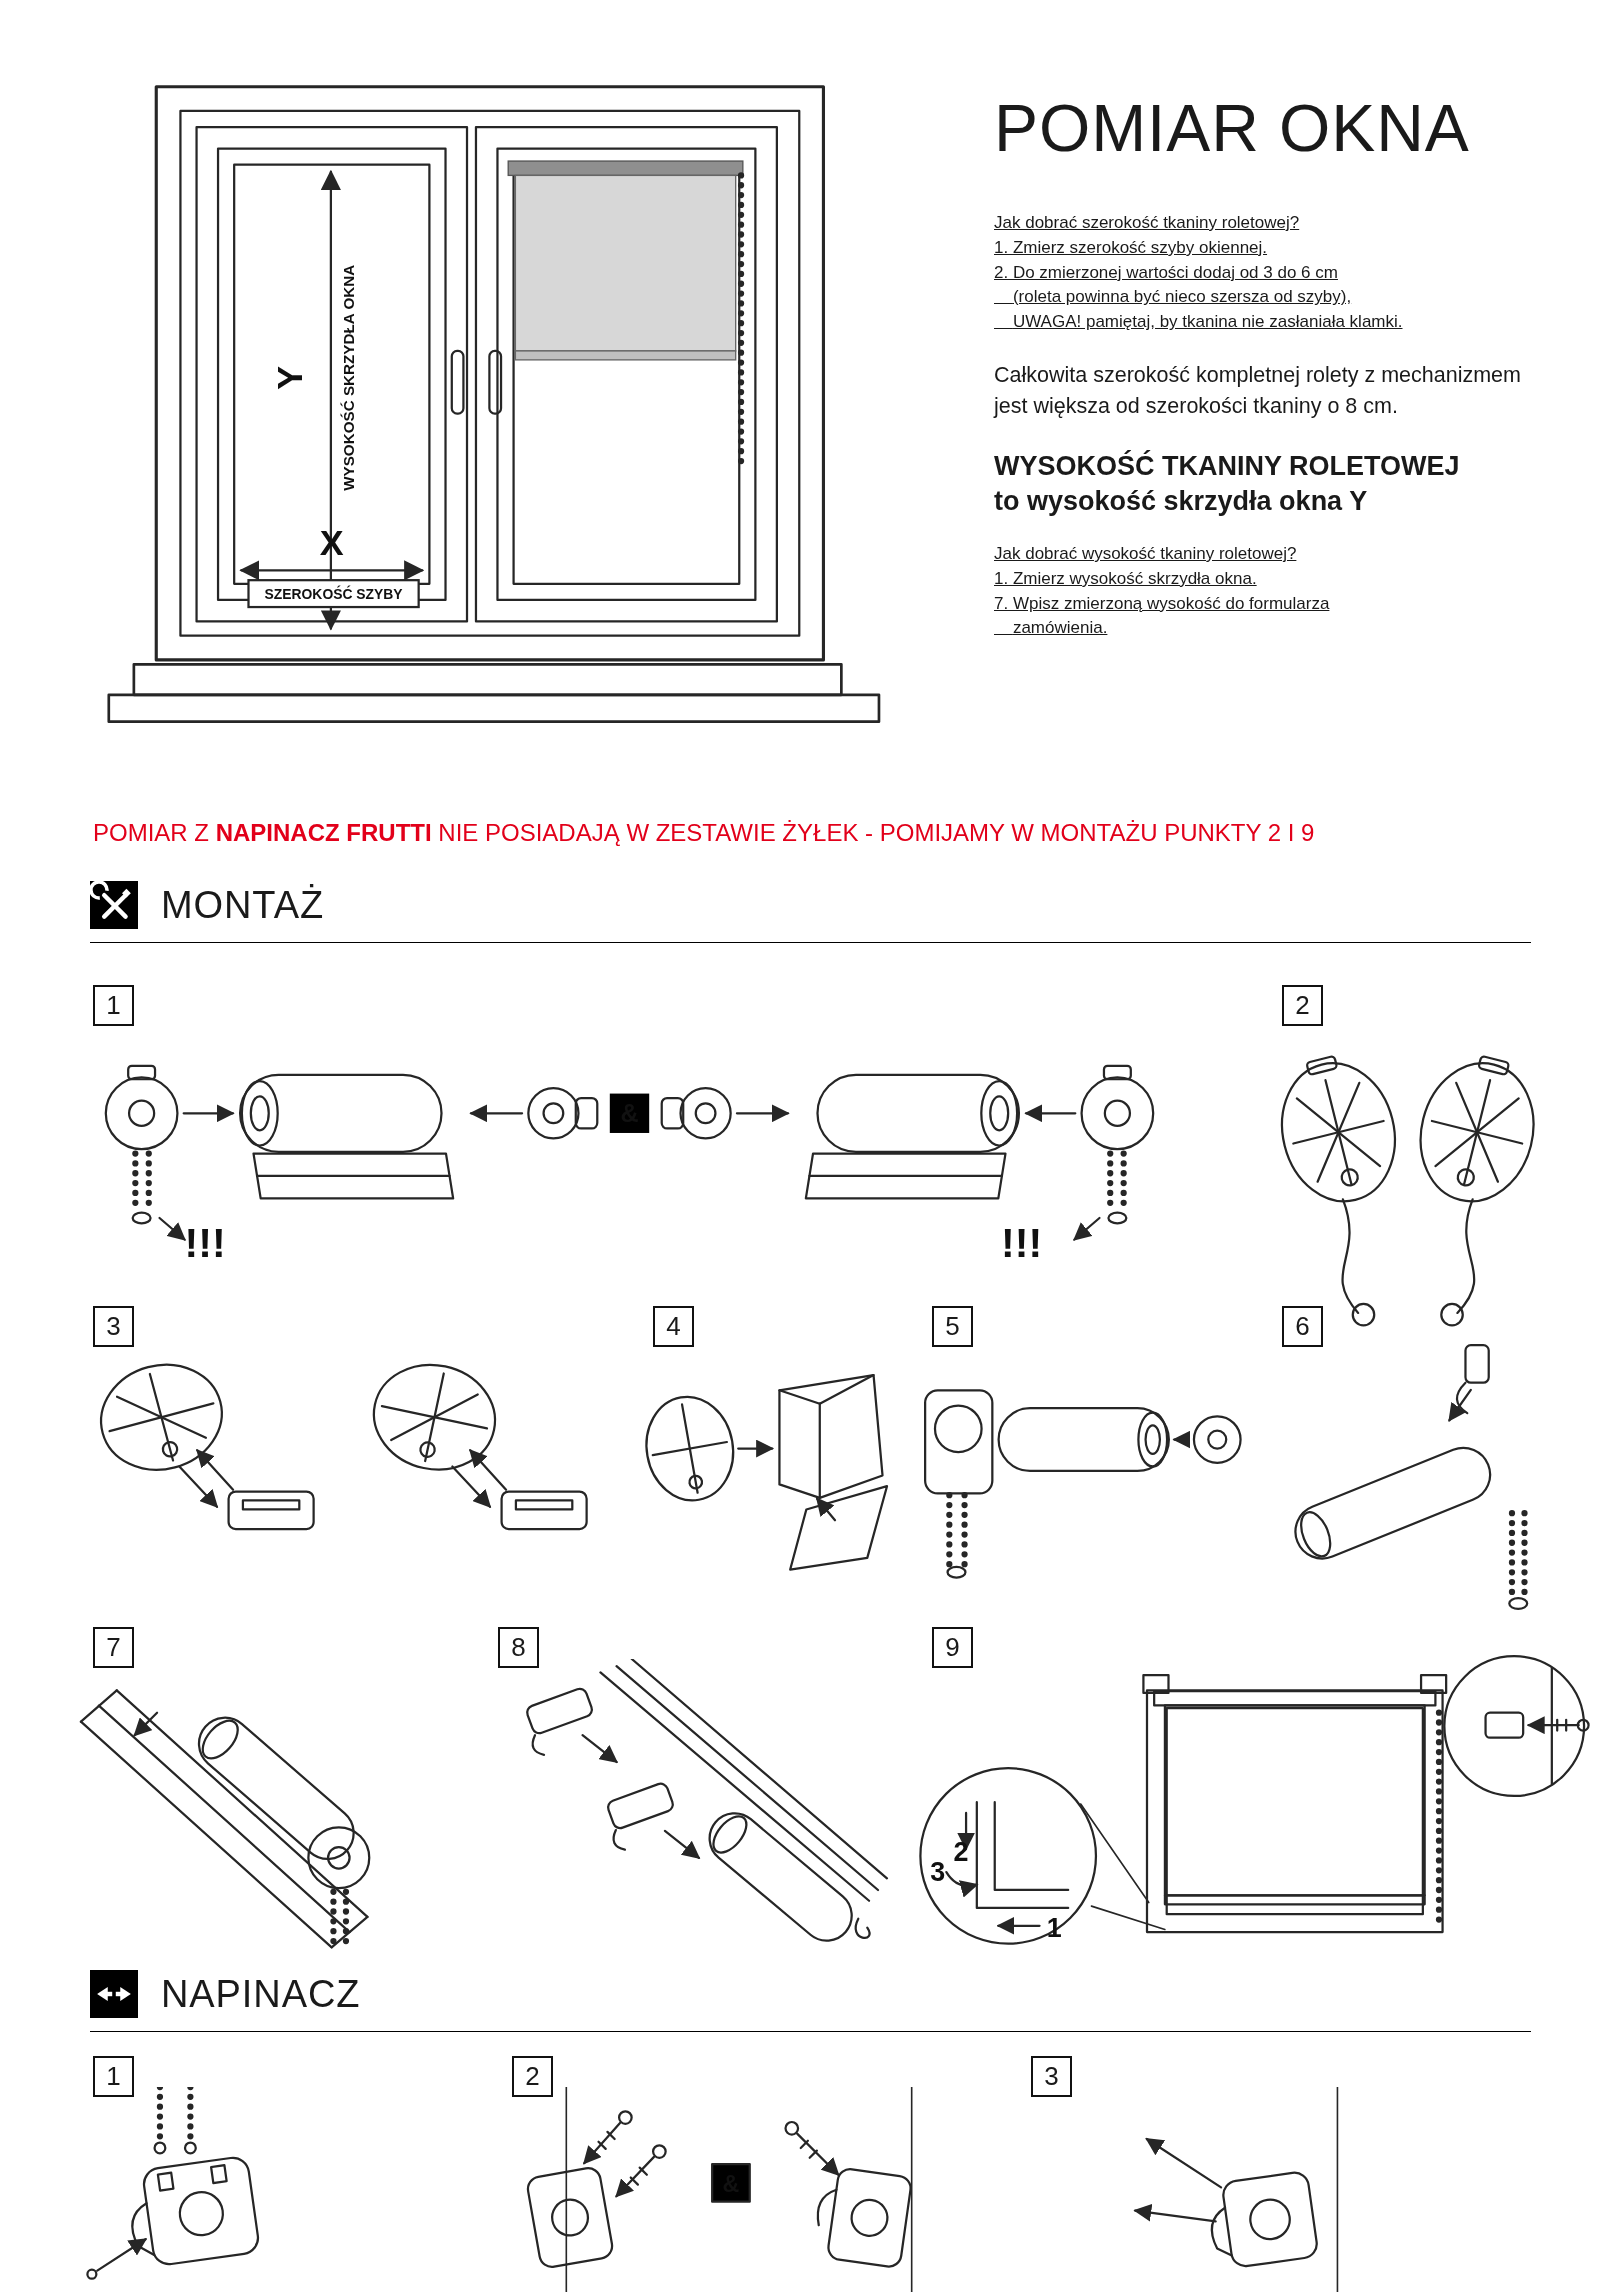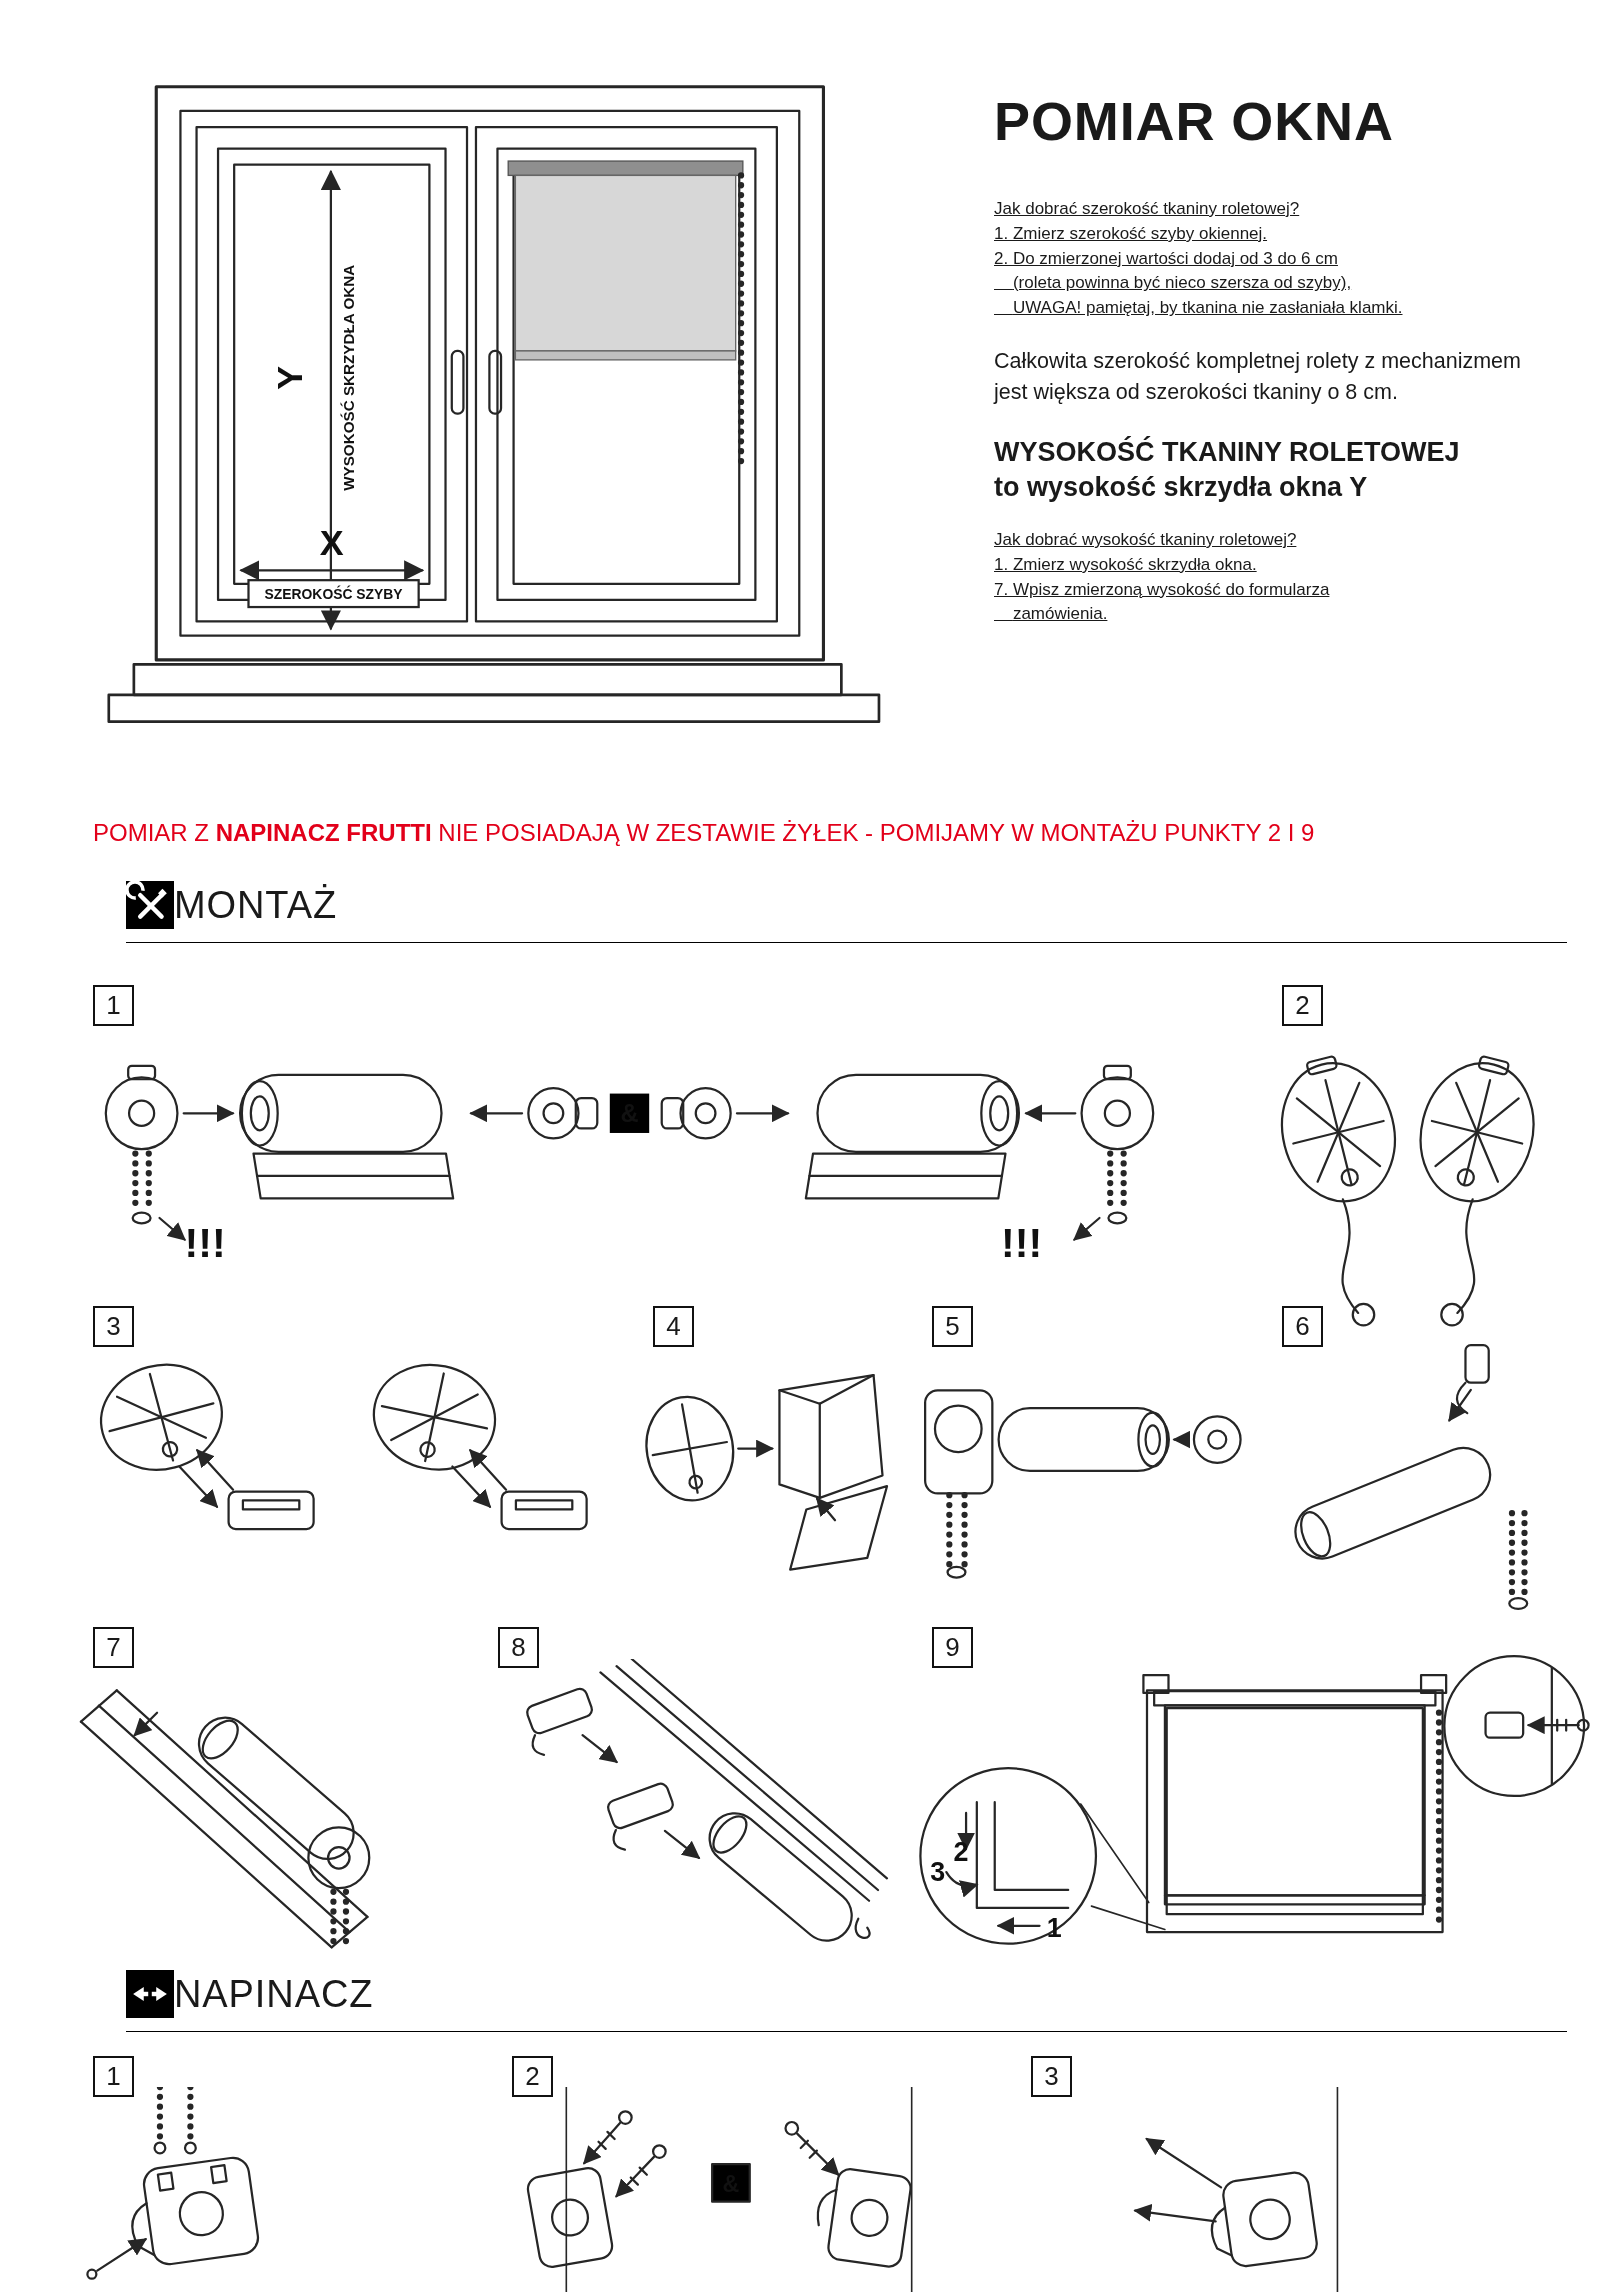--- a/index.html
+++ b/index.html
@@ -3,33 +3,33 @@
 <meta charset="utf-8">
 <style>
   html,body { margin:0; padding:0; background:#ffffff; }
   .page {
     position:relative; width:1620px; height:2293px; background:#fff;
     font-family:"Liberation Sans", sans-serif; color:#1a1a1a; overflow:hidden;
   }
   .abs { position:absolute; }
 
   
-  .doc-heading { font-size:54px; font-weight:700; letter-spacing:0.9px; margin:0 0 45px 0; }
+  .doc-heading { font-size:66px; font-weight:400; letter-spacing:0.9px; margin:0 0 45px 0; }
   .sec-title   { font-size:27px; font-weight:700; line-height:1.3; white-space:pre-wrap; margin:0; }
   .body-text   { font-size:17px; line-height:1.46; white-space:pre-wrap; margin:23px 0 0 0;text-decoration:underline; }
   .note-text   { font-size:21.5px; line-height:1.46; white-space:pre-wrap; margin:25px 0 0 0; }
   .sec-gap     { margin-top:26px; }
 
   
   .warning-line { font-size:24px; line-height:1.3; white-space:nowrap; }
   .warning-line .b { font-weight:700; }
 
   
-  .section-header { display:flex; align-items:center; 
-                    border-bottom:1.8px solid #000; padding-bottom:13.4px;margin-left:36px; }
+  .section-header { display:flex; align-items:center; gap:23px;
+                    border-bottom:1.8px solid #000; padding-bottom:13.4px; }
   .section-icon { width:48px; height:48px; background:#000; flex:0 0 auto;
                   display:flex; align-items:center; justify-content:center; }
   .section-title { font-size:38px; font-weight:400; letter-spacing:0.9px; }
 
   
   .num-box { width:41px; height:41px; border:2.7px solid #111; box-sizing:border-box;
              display:flex; align-items:center; justify-content:center;
              font-size:26px; font-weight:400; background:#fff; }
 
   

